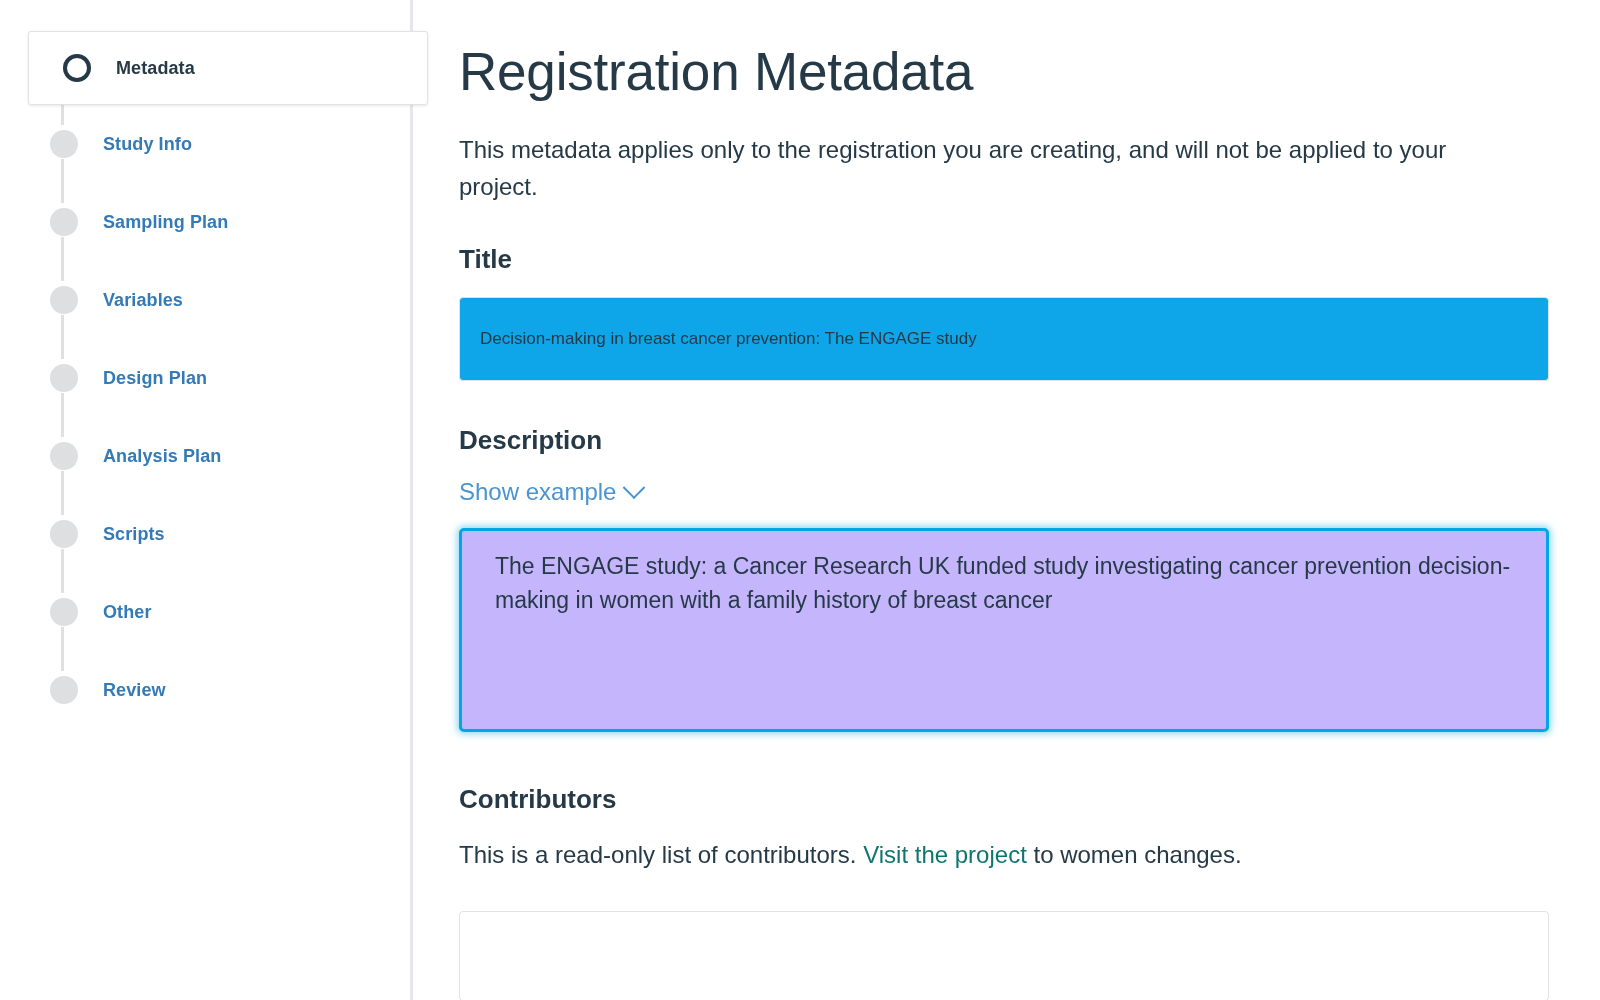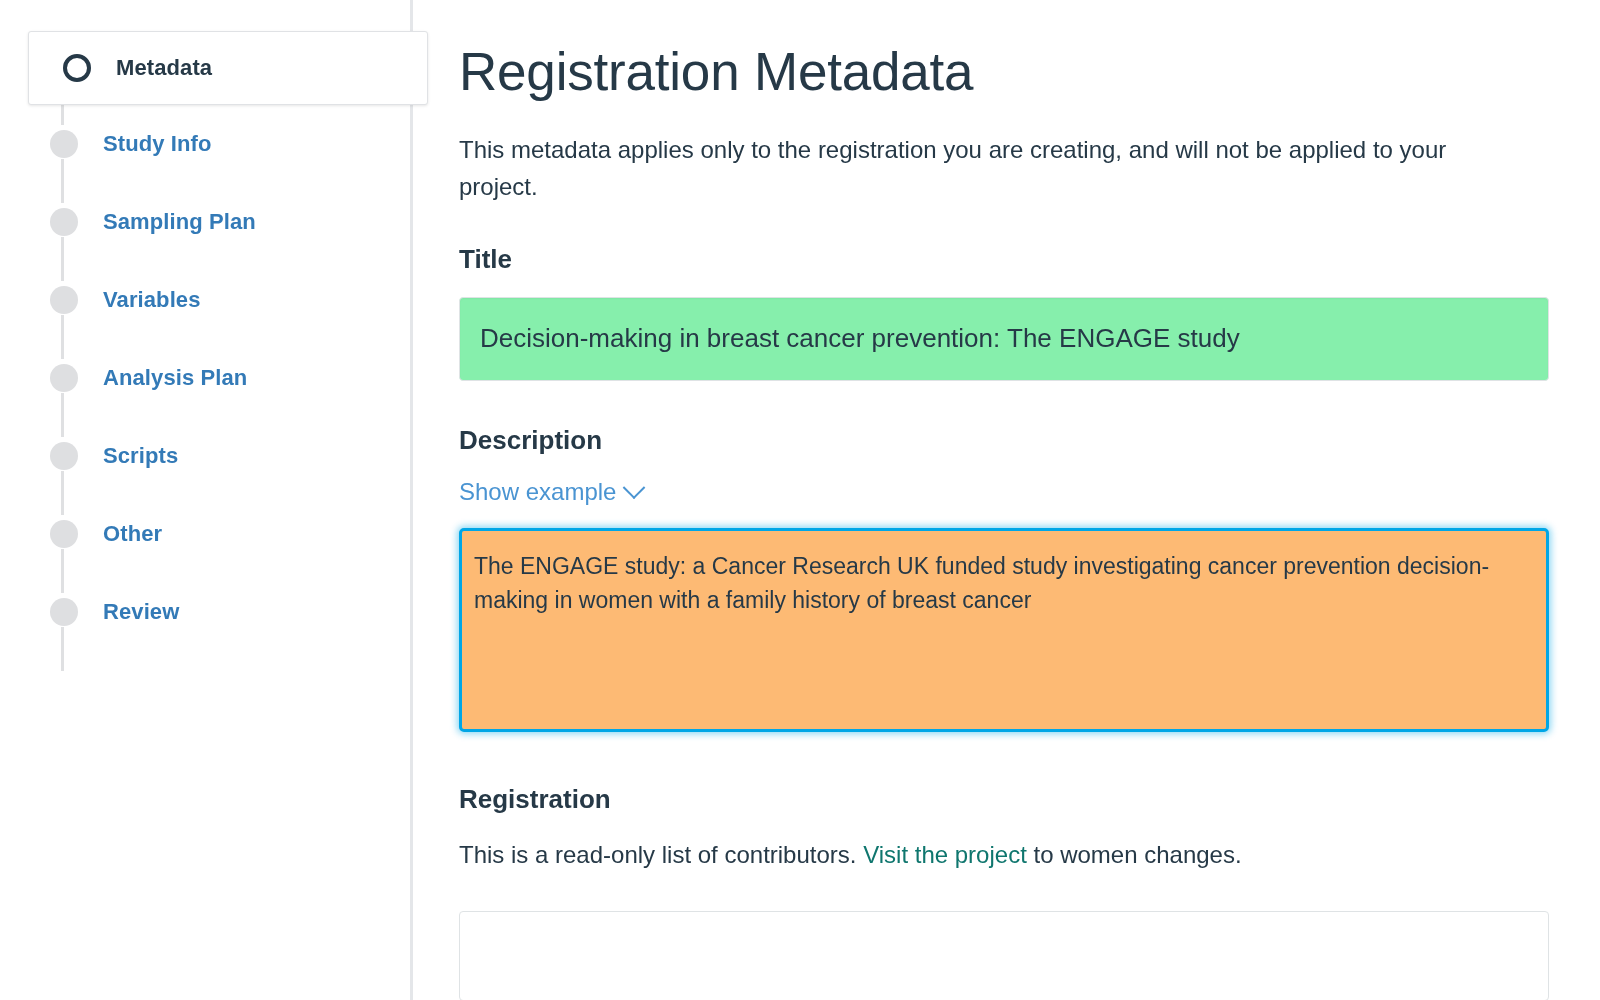--- a/index.html
+++ b/index.html
@@ -97,21 +97,21 @@
 
   .dot {
     width: 28px;
     height: 28px;
     border-radius: 50%;
     background: #dedfe1;
   }
 
   .step-label {
     margin-left: 19px;
-    font-size: 22px;
+    font-size: 18px;
     font-weight: bold;
     color: #337ab7;
     letter-spacing: 0.1px;
     white-space: nowrap;
   }
 
   .step-label-active {
     color: #263947;
   }
 
@@ -144,25 +144,25 @@
   .section-heading {
     font-size: 26px;
     font-weight: bold;
     color: #263947;
     margin-bottom: 22px;
   }
 
   .field-input {
     width: 1090px;
     height: 84px;
-    background: #86efac;
+    background: #0ea5e9;
     border: 1px solid #dfe3e5;
     border-radius: 4px;
     font-family: "Liberation Sans", sans-serif;
-    font-size: 26px;
+    font-size: 17px;
     color: #263947;
     padding: 0 20px;
     display: flex;
     align-items: center;
     box-shadow: inset 0 1px 2px rgba(0,0,0,0.045);
     margin-bottom: 44px;
   }
 
   .show-example {
     display: inline-flex;
@@ -180,25 +180,25 @@
     width: 16px;
     height: 16px;
     border-right: 2.5px solid #4a94d2;
     border-bottom: 2.5px solid #4a94d2;
     transform: rotate(45deg) translate(-3px,-3px);
   }
 
   .field-textarea {
     width: 1090px;
     height: 204px;
-    background: #fdba74;
+    background: #c4b5fd;
     border: 3px solid #00a6e6;
     border-radius: 5px;
     box-shadow: 0 0 7px 2px rgba(0,166,230,0.45);
-    padding: 18px 20px 0 12px;
+    padding: 18px 20px 0 33px;
     font-size: 23px;
     color: #263947;
     line-height: 1.48;
     margin-bottom: 52px;
   }
 
   .contrib-note {
     font-size: 24px;
     color: #263947;
     line-height: 1.5;
@@ -259,20 +259,26 @@
         <span class="step-label">Sampling Plan</span>
       </div>
 
       <div class="step">
         <span class="marker-wrap">
           <span class="dot"></span>
         </span>
         <span class="step-label">Variables</span>
       </div>
 
+      <div class="step">
+        <span class="marker-wrap">
+          <span class="dot"></span>
+        </span>
+        <span class="step-label">Design Plan</span>
+      </div>
 
       <div class="step">
         <span class="marker-wrap">
           <span class="dot"></span>
         </span>
         <span class="step-label">Analysis Plan</span>
       </div>
 
       <div class="step">
         <span class="marker-wrap">
@@ -314,21 +320,21 @@
 
     <div class="show-example">
       <span>Show example</span>
       <span class="chev"></span>
     </div>
 
     <div class="field-textarea">
       <span>The ENGAGE study: a Cancer Research UK funded study investigating cancer prevention decision-making in women with a family history of breast cancer</span>
     </div>
 
-    <h2 class="section-heading heading-gap">Registration</h2>
+    <h2 class="section-heading heading-gap">Contributors</h2>
 
     <p class="contrib-note">
       <span>This is a read-only list of contributors. </span><a class="inline-link">Visit the project</a><span> to women changes.</span>
     </p>
 
     <div class="contrib-table"></div>
 
   </main>
 
 </div>

